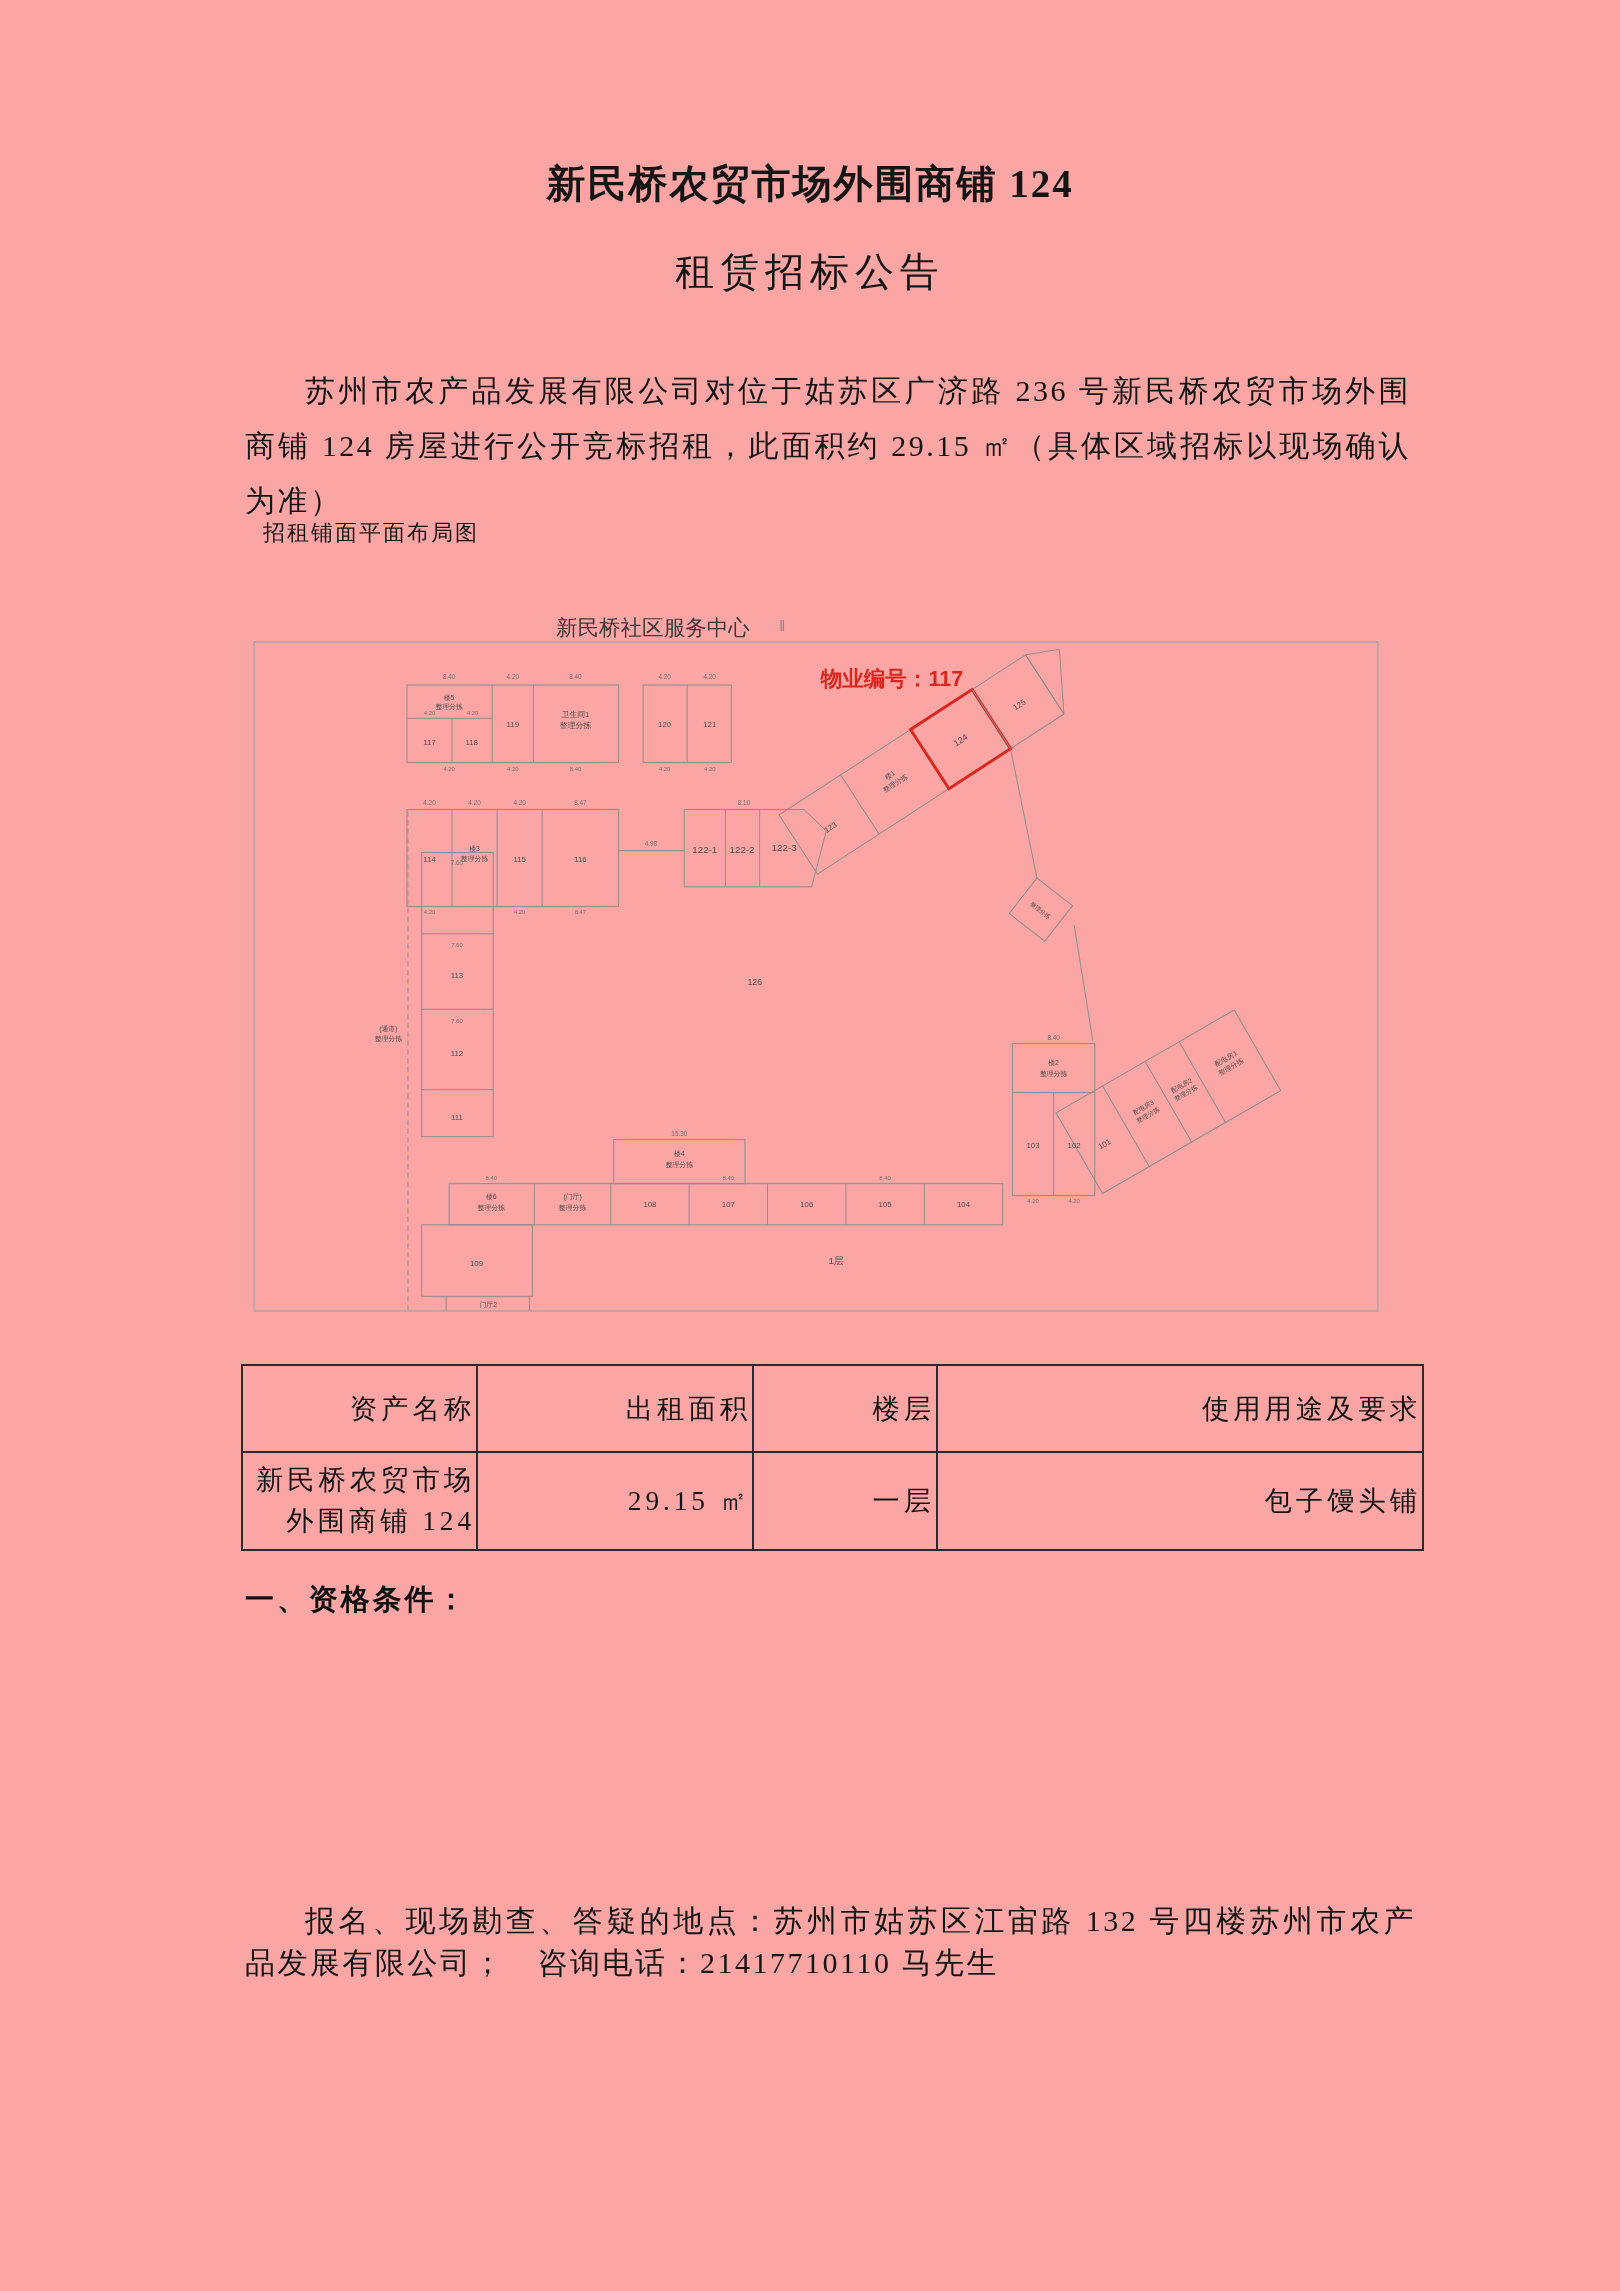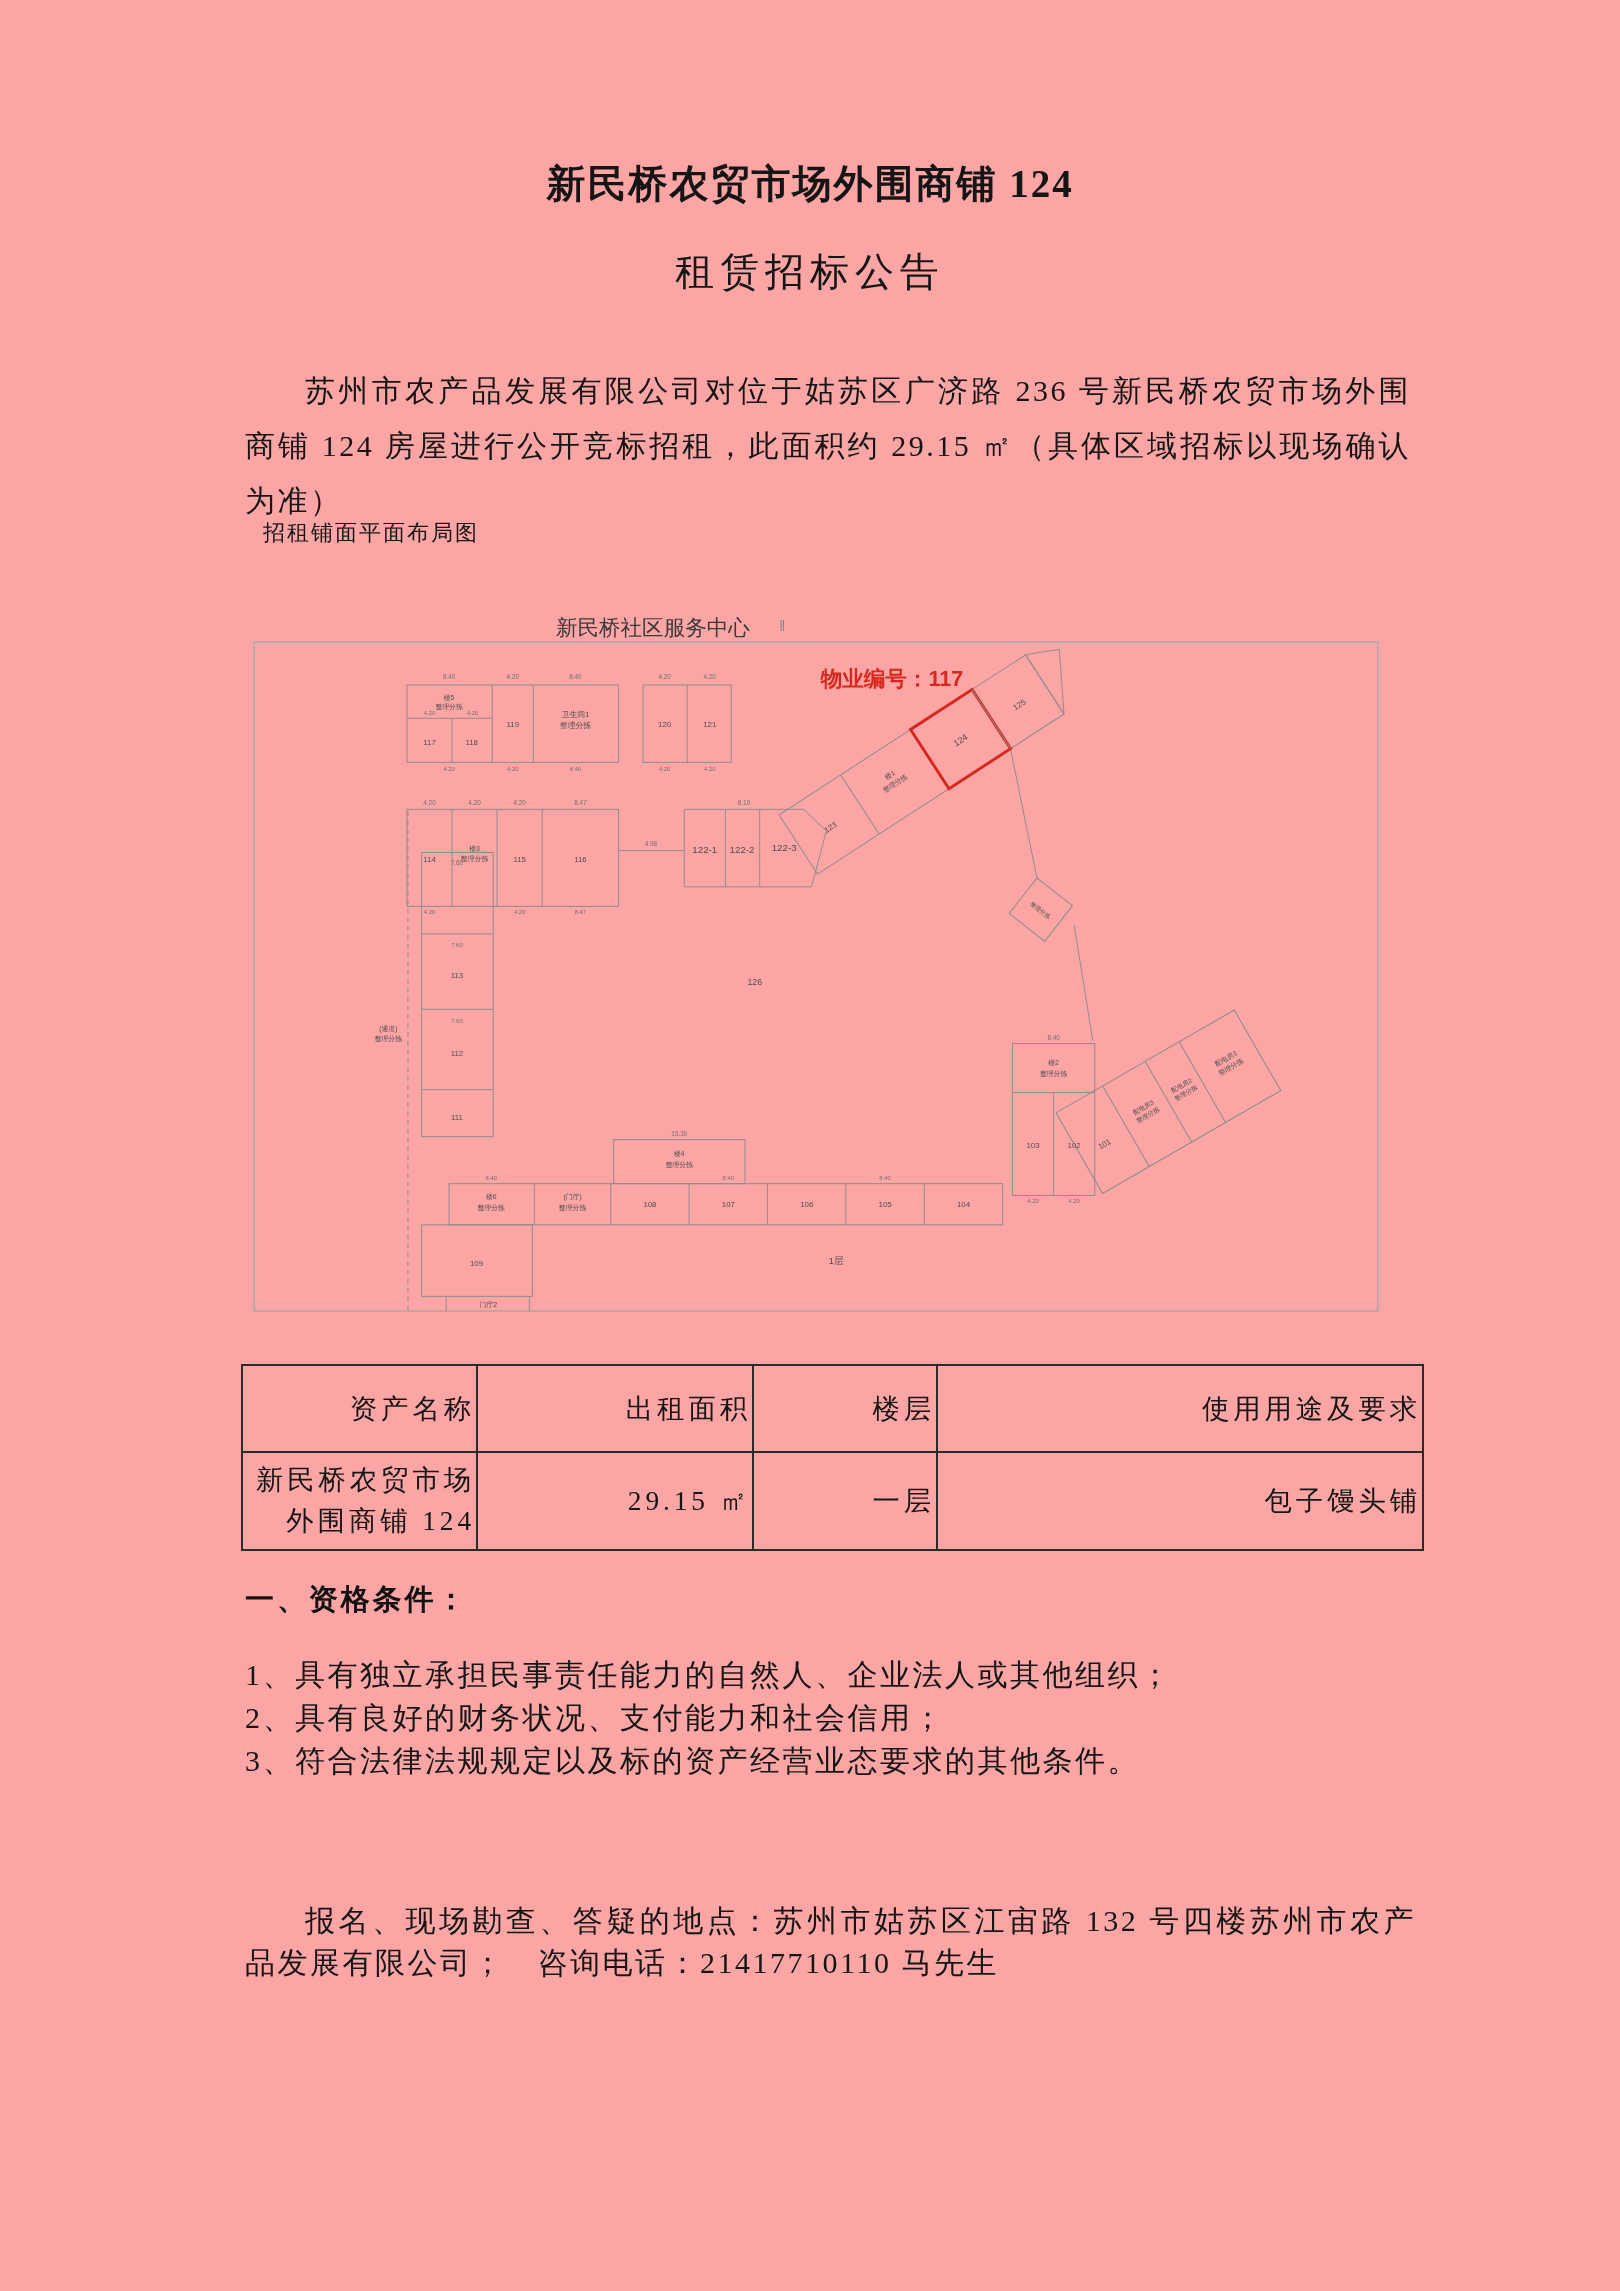--- a/index.html
+++ b/index.html
@@ -208,22 +208,17 @@
       <tr>
         <td>新民桥农贸市场外围商铺 124</td>
         <td>29.15 ㎡</td>
         <td>一层</td>
         <td>包子馒头铺</td>
       </tr>
     </tbody>
   </table>
 
   <h3 class="abs sec-heading sec1-heading">一、资格条件：</h3>
-  <div class="abs conds">
-    <p>1、具有独立承担民事责任能力的自然人、企业法人或其他组织；</p>
-    <p>2、具有良好的财务状况、支付能力和社会信用；</p>
-    <p>3、符合法律法规规定以及标的资产经营业态要求的其他条件。</p>
-  </div>
 
   <p class="abs sec2-body">报名、现场勘查、答疑的地点：苏州市姑苏区江宙路 132 号四楼苏州市农产品发展有限公司；　咨询电话：21417710110 马先生</p>
 
 </div>
 
 
 </body></html>

